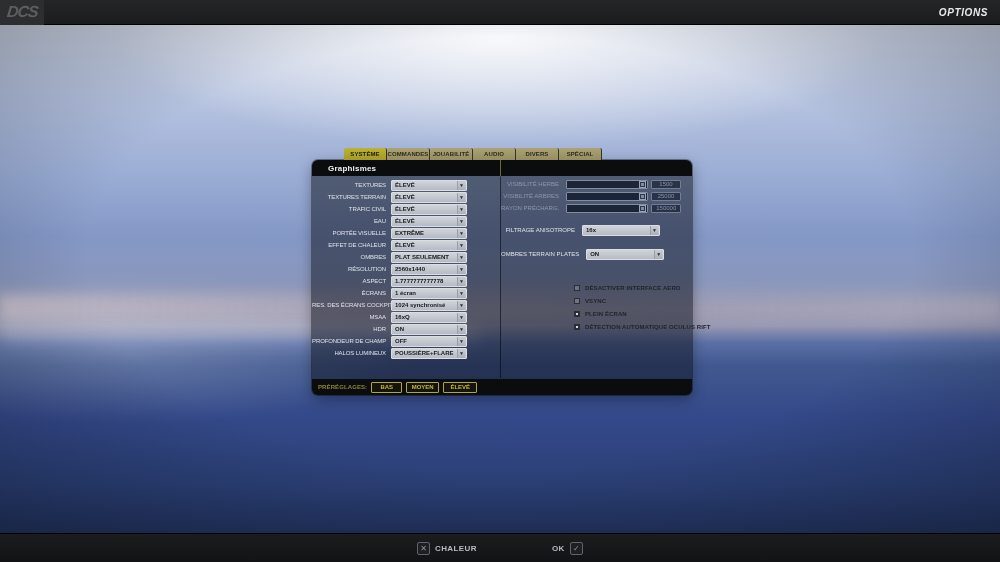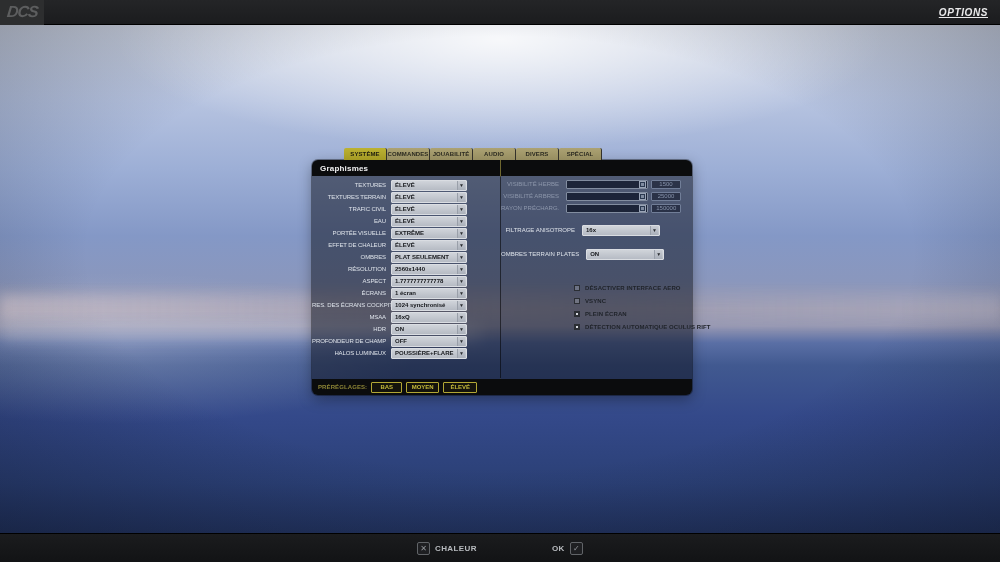--- a/index.html
+++ b/index.html
@@ -21,21 +21,21 @@
   .cloud1 { position:absolute; left:0; right:0; top:295px; height:26px; filter:blur(6px);
     background:linear-gradient(90deg, rgba(210,198,206,.50), rgba(175,172,192,.34) 40%, rgba(162,166,190,.22) 70%, rgba(182,182,200,.32)); }
   .cloud2 { position:absolute; left:0; width:48%; top:324px; height:16px; filter:blur(8px);
     background:rgba(218,218,228,.35); }
 
   
   .top-bar { position:absolute; left:0; top:0; width:1000px; height:25px; background:linear-gradient(#242527,#1b1c1e);
     border-bottom:1px solid #000; display:flex; align-items:center; justify-content:space-between; z-index:5; }
   .logo-block { width:44px; height:25px; background:#2d2e2f; display:flex; align-items:center; justify-content:center; }
   .logo-text { font-weight:900; font-style:italic; font-size:16px; letter-spacing:-1px; color:#5d5e5f; transform:skewX(-6deg); }
-  .options-title { font-weight:700; font-style:italic; font-size:10px; letter-spacing:.6px; color:#e9e9ea; padding-right:12px;text-decoration:underline; }
+  .options-title { font-weight:700; font-style:italic; font-size:10px; letter-spacing:.6px; color:#e9e9ea; padding-right:12px; }
 
   .bottom-bar { position:absolute; left:0; bottom:0; width:1000px; height:29px; background:linear-gradient(#1b1c1e,#121315);
     border-top:1px solid #000; z-index:5; }
   .bb-group { position:absolute; top:0; height:29px; display:flex; align-items:center; gap:5px; }
   .bb-cancel { left:417px; }
   .bb-ok { left:552px; }
   .bb-iconbox { width:13px; height:13px; border:1px solid #616468; background:#1e1f22; color:#93969b;
     display:flex; align-items:center; justify-content:center; font-size:8px; line-height:1; border-radius:2px; }
   .bb-label { font-size:8px; letter-spacing:.4px; color:#b8bbbf; font-weight:700; }
 
@@ -44,21 +44,21 @@
   .tab { width:43px; height:12px; font-size:6px; font-weight:700; letter-spacing:.1px;
     display:flex; align-items:center; justify-content:center; color:#2b2a20; cursor:default;
     background:linear-gradient(#aca273,#968d60); border-right:1px solid #33312a; border-radius:2px 2px 0 0; }
   .tab.active { background:linear-gradient(#bcb233,#a49a24); color:#1d1c0e; }
 
   
   .dialog { position:absolute; left:312px; top:160px; width:380px; height:235px; border-radius:6px; z-index:3;
     background:rgba(13,18,28,.52); box-shadow:0 0 0 1px rgba(0,0,0,.35), 0 4px 14px rgba(0,0,0,.35); }
   .dlg-header { position:absolute; left:0; top:0; right:0; height:16px; background:#0b0c0d; border-radius:6px 6px 0 0;
     display:flex; align-items:center; }
-  .dlg-title { color:#f2f2f2; font-size:8px; font-weight:700; padding-left:8px; letter-spacing:.2px; }
+  .dlg-title { color:#f2f2f2; font-size:8px; font-weight:700; padding-left:8px; letter-spacing:.2px;margin-left:8px; }
   .dlg-footer { position:absolute; left:0; bottom:0; right:0; height:16px; background:#0b0c0d; border-radius:0 0 6px 6px;
     display:flex; align-items:center; }
   .dlg-divider { position:absolute; left:188px; top:0; bottom:0; width:1px;
     background:linear-gradient(180deg, #6e672f 0, #6e672f 16px, rgba(0,0,0,.55) 17px, rgba(0,0,0,.55) 218px, #54575d 219px); }
 
   
   .left-col { position:absolute; left:0; top:19px; width:188px; }
   .row { display:flex; align-items:center; height:12px; }
   .lbl { flex:0 0 79px; text-align:right; padding-right:5px; font-size:6px; letter-spacing:-.1px; color:#dde2e9; white-space:nowrap; overflow:hidden; }
   .dd { position:relative; width:76px; height:11px; border:1px solid #dadde2; border-radius:1px;

